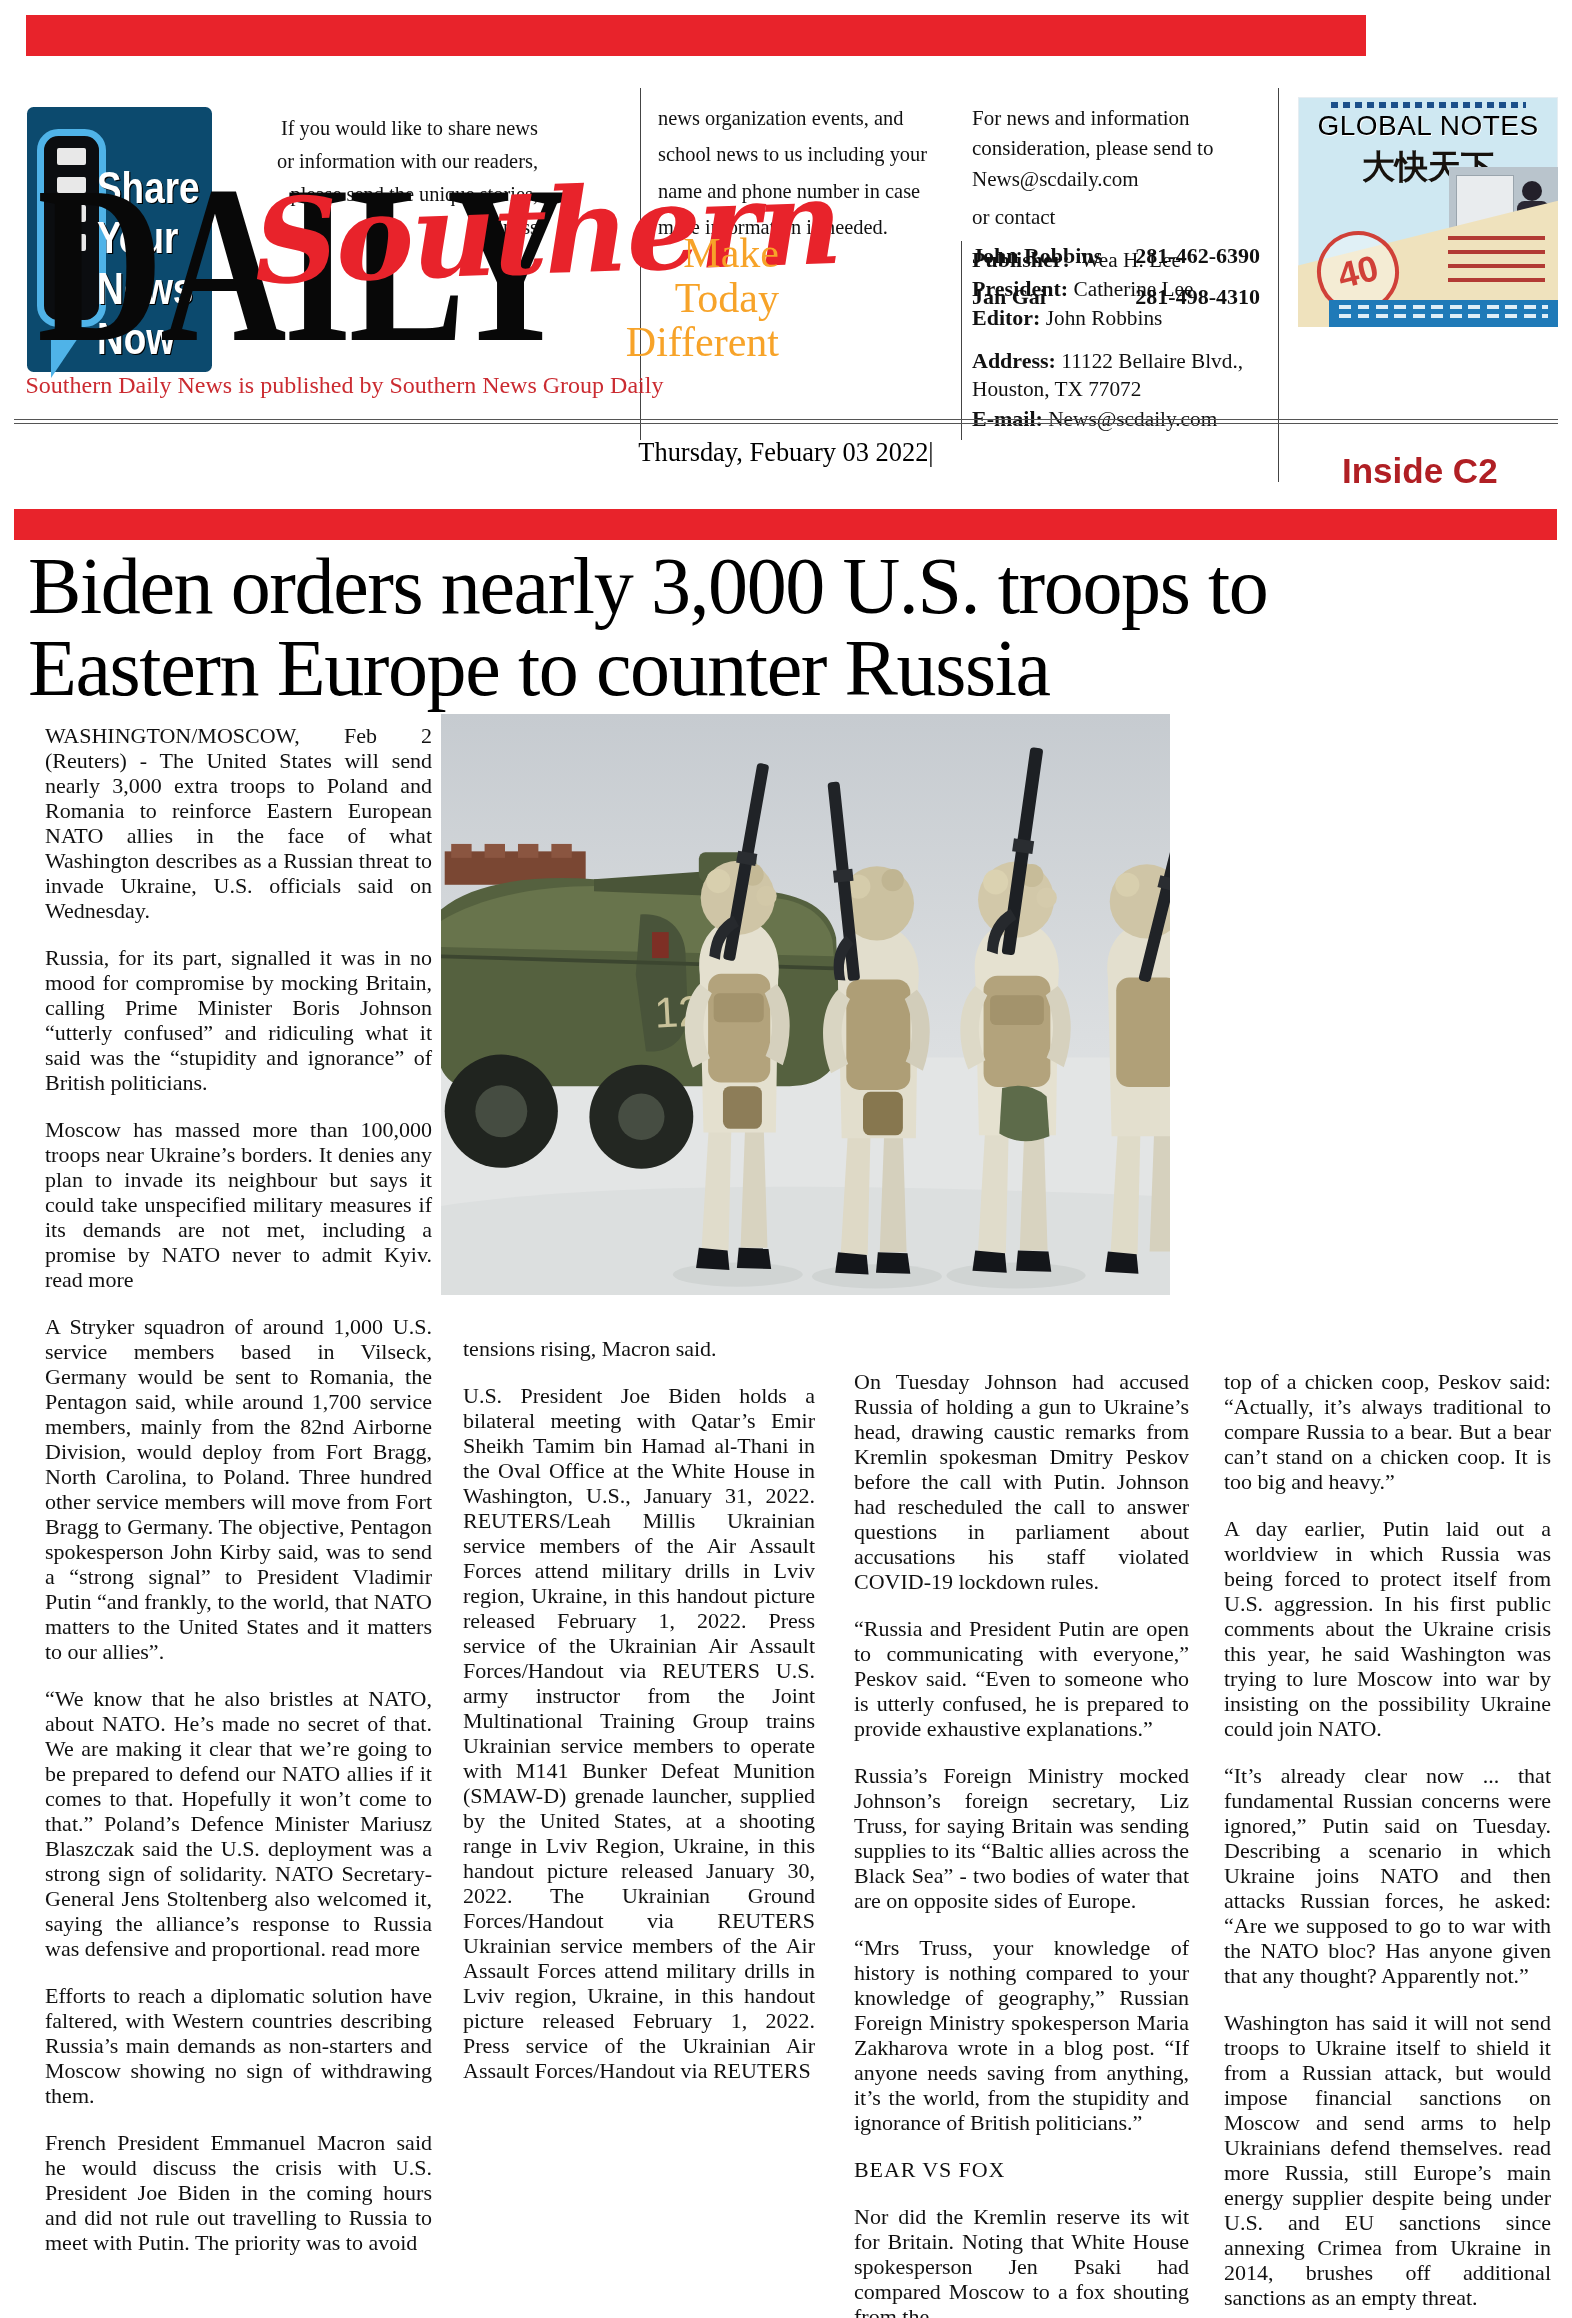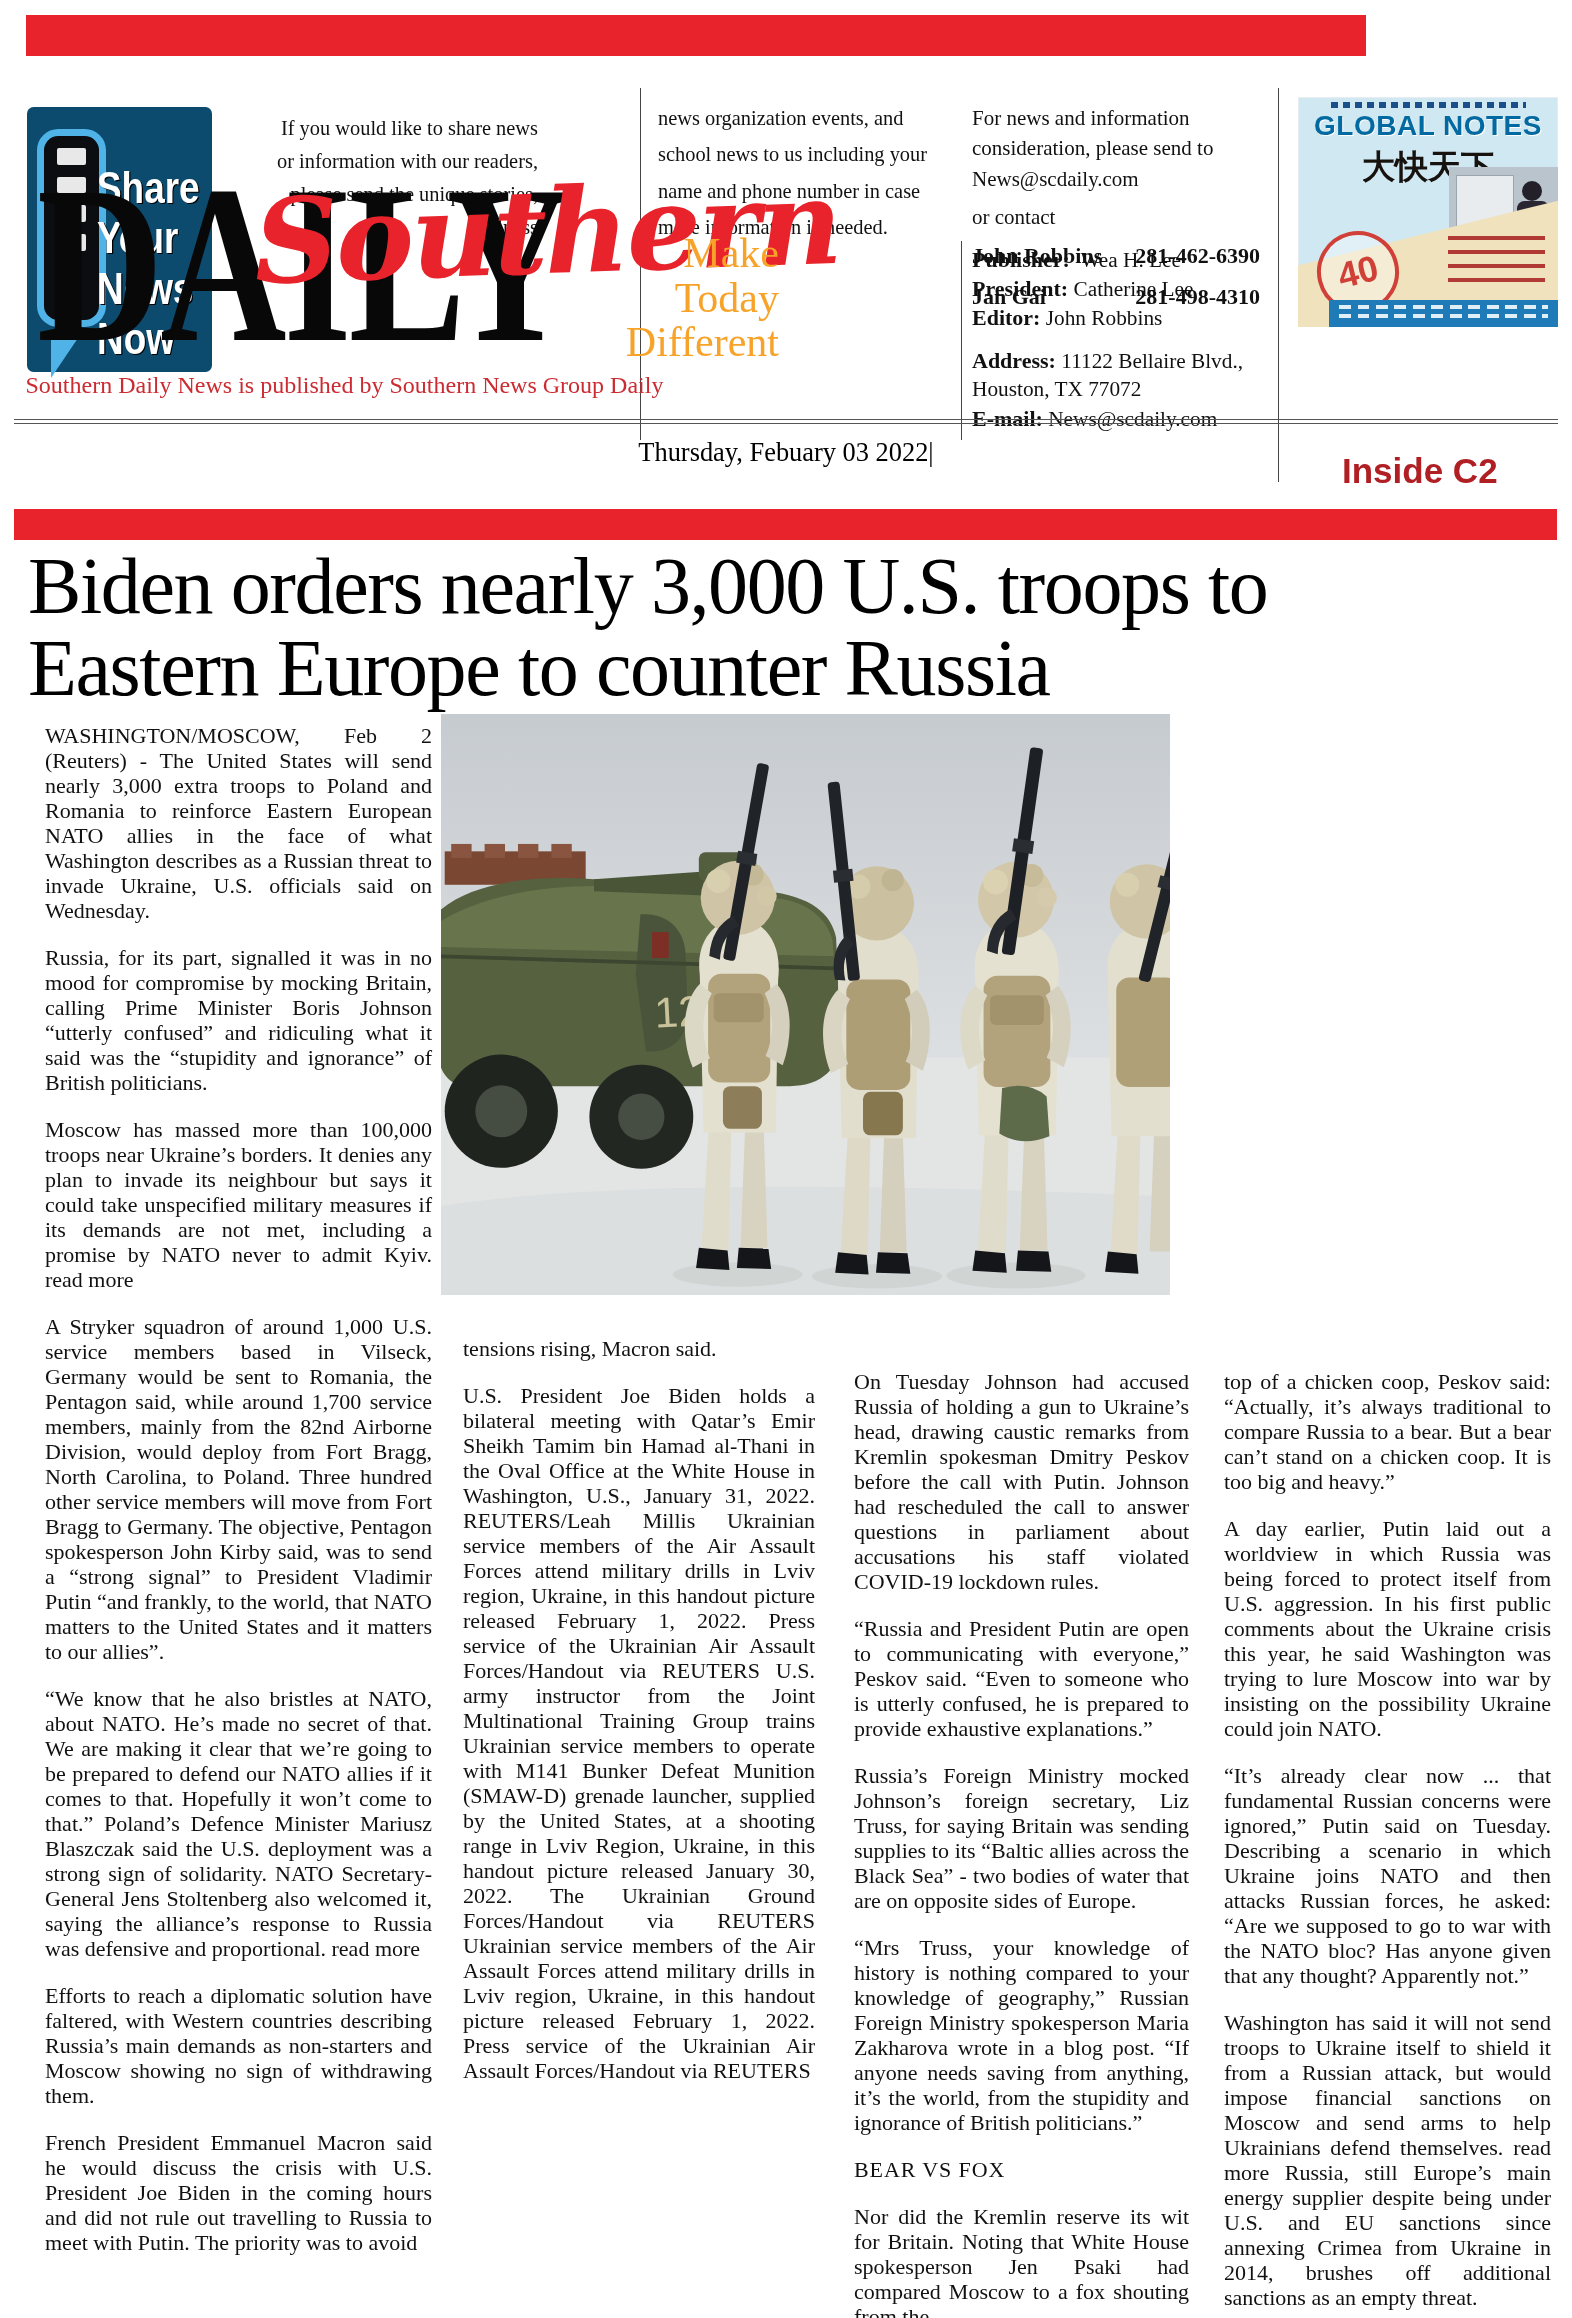--- a/index.html
+++ b/index.html
@@ -21,22 +21,22 @@
   .hdr-div{width:1.4px;background:#444;}
   .contact{font-size:21px;line-height:1.45;}
   .contact .crow{display:flex;justify-content:space-between;font-weight:bold;font-size:22px;margin-top:8.3px;}
   .staff-row{font-size:21.3px;line-height:1.32;}
   .staff-row b{font-size:22px;}
   
   .gnotes{left:1298px;top:97px;width:260px;height:230px;background:#cfe8f2;overflow:hidden;
           box-shadow:0 0 0 0.9px #e7eef2 inset;}
   .gn-bars{height:6px;margin:4.6px auto 2.8px auto;width:195px;
            background:repeating-linear-gradient(90deg,#1b4f8a 0 7.4px,transparent 7.4px 12px);}
-  .gn-title{text-align:center;font-family:"Liberation Sans",sans-serif;font-weight:bold;
-            color:#0369a1;font-size:28px;letter-spacing:0.5px;text-shadow:0.9px 0.9px 0 #fff;}
+  .gn-title{text-align:center;font-family:"Liberation Sans",sans-serif;font-weight:normal;
+            color:#000000;font-size:28px;letter-spacing:0.5px;text-shadow:0.9px 0.9px 0 #fff;}
   .gn-cn{text-align:center;font-weight:bold;font-size:33px;color:#17120d;
          font-family:"DejaVu Sans",sans-serif;margin-top:2.8px;}
   .gn-photo{position:absolute;right:0;top:70px;width:109px;height:123px;background:#b9c4cc;}
   .gn-board{position:absolute;left:6.5px;top:8.3px;width:56px;height:74px;background:#e9ecee;border:1.9px solid #9aa5ad;}
   .gn-man-head{position:absolute;left:73px;top:14px;width:20.4px;height:20.4px;border-radius:50%;background:#23202a;}
   .gn-man-body{position:absolute;left:68px;top:34px;width:32px;height:79px;border-radius:7.4px;background:#2a2733;}
   .gn-wedge{position:absolute;left:-56px;top:139px;width:371px;height:185px;background:#efe2bd;transform:rotate(-14deg);}
   .gn-stamp{position:absolute;left:18.5px;top:134px;width:74px;height:74px;border:4.6px solid #d04038;border-radius:50%;
             color:#d04038;font-family:"Liberation Sans",sans-serif;font-weight:bold;font-size:36px;
             display:flex;align-items:center;justify-content:center;transform:rotate(-14deg);background:rgba(255,255,255,.35);}

